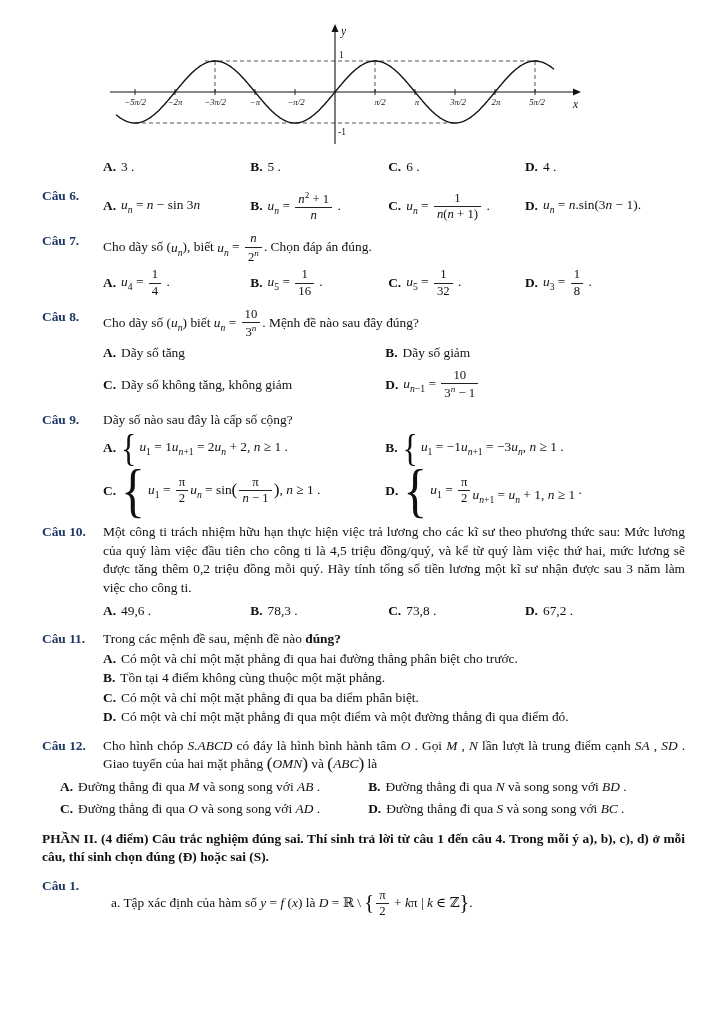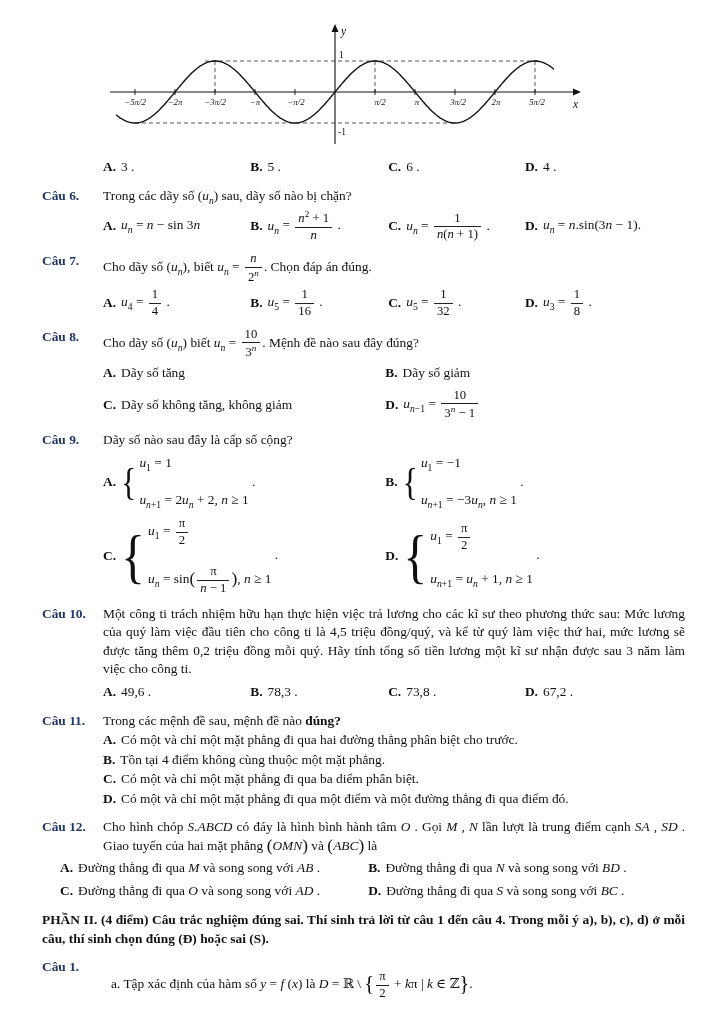--- a/index.html
+++ b/index.html
@@ -34,21 +34,21 @@
   .part2{margin-top:11px;font-weight:700;text-align:justify}
   .sub{margin:12px 0 16px 8px}
 
   
   .fr{display:inline-flex;flex-direction:column;vertical-align:middle;text-align:center;margin:0 2px;line-height:1.05;font-size:0.95em}
   .fr .fn{display:block;padding:0 3px 1px;border-bottom:1px solid #222}
   .fr .fd{display:block;padding:1px 3px 0}
   .cases{display:inline-flex;align-items:center;vertical-align:middle}
   .cases .br{display:inline-block;font-size:32px;line-height:.9;margin-right:3px;transform:scaleY(1.2);font-weight:400}
   .cases.tall .br{font-size:50px}
-  .cases .rows{display:inline-flex;flex-direction:column;align-items:flex-start;row-gap:18px}
+  .cases .rows{display:inline-flex;flex-direction:row;align-items:flex-end;row-gap:18px}
   .big{font-size:1.3em;line-height:0;vertical-align:-0.08em}
   .big2{font-size:1.55em;line-height:0;vertical-align:-0.12em}
   sub{font-size:.72em}
   sup{font-size:.72em}
 </style>
 </head>
 <body>
 
 <div class="page">
 
@@ -111,21 +111,20 @@
       </div>
     <div class="opt">
         <b class="ol">D.</b>
         <span>4 .</span>
       </div>
   </div>
 
   <div class="q">
     <div class="qlabel">Câu 6.</div>
     <div class="qbody">
-      <div class="stem">Trong các dãy số (<i>u<sub>n</sub></i>) sau, dãy số nào bị chặn?</div>
       <div class="opts4">
         <div class="opt">
             <b class="ol">A.</b>
             <span><i>u<sub>n</sub></i> = <i>n</i> − sin 3<i>n</i></span>
           </div>
         <div class="opt">
             <b class="ol">B.</b>
             <span><i>u<sub>n</sub></i> = <span class="fr">
                 <span class="fn"><i>n</i><sup>2</sup> + 1</span>
                 <span class="fd"><i>n</i></span>

